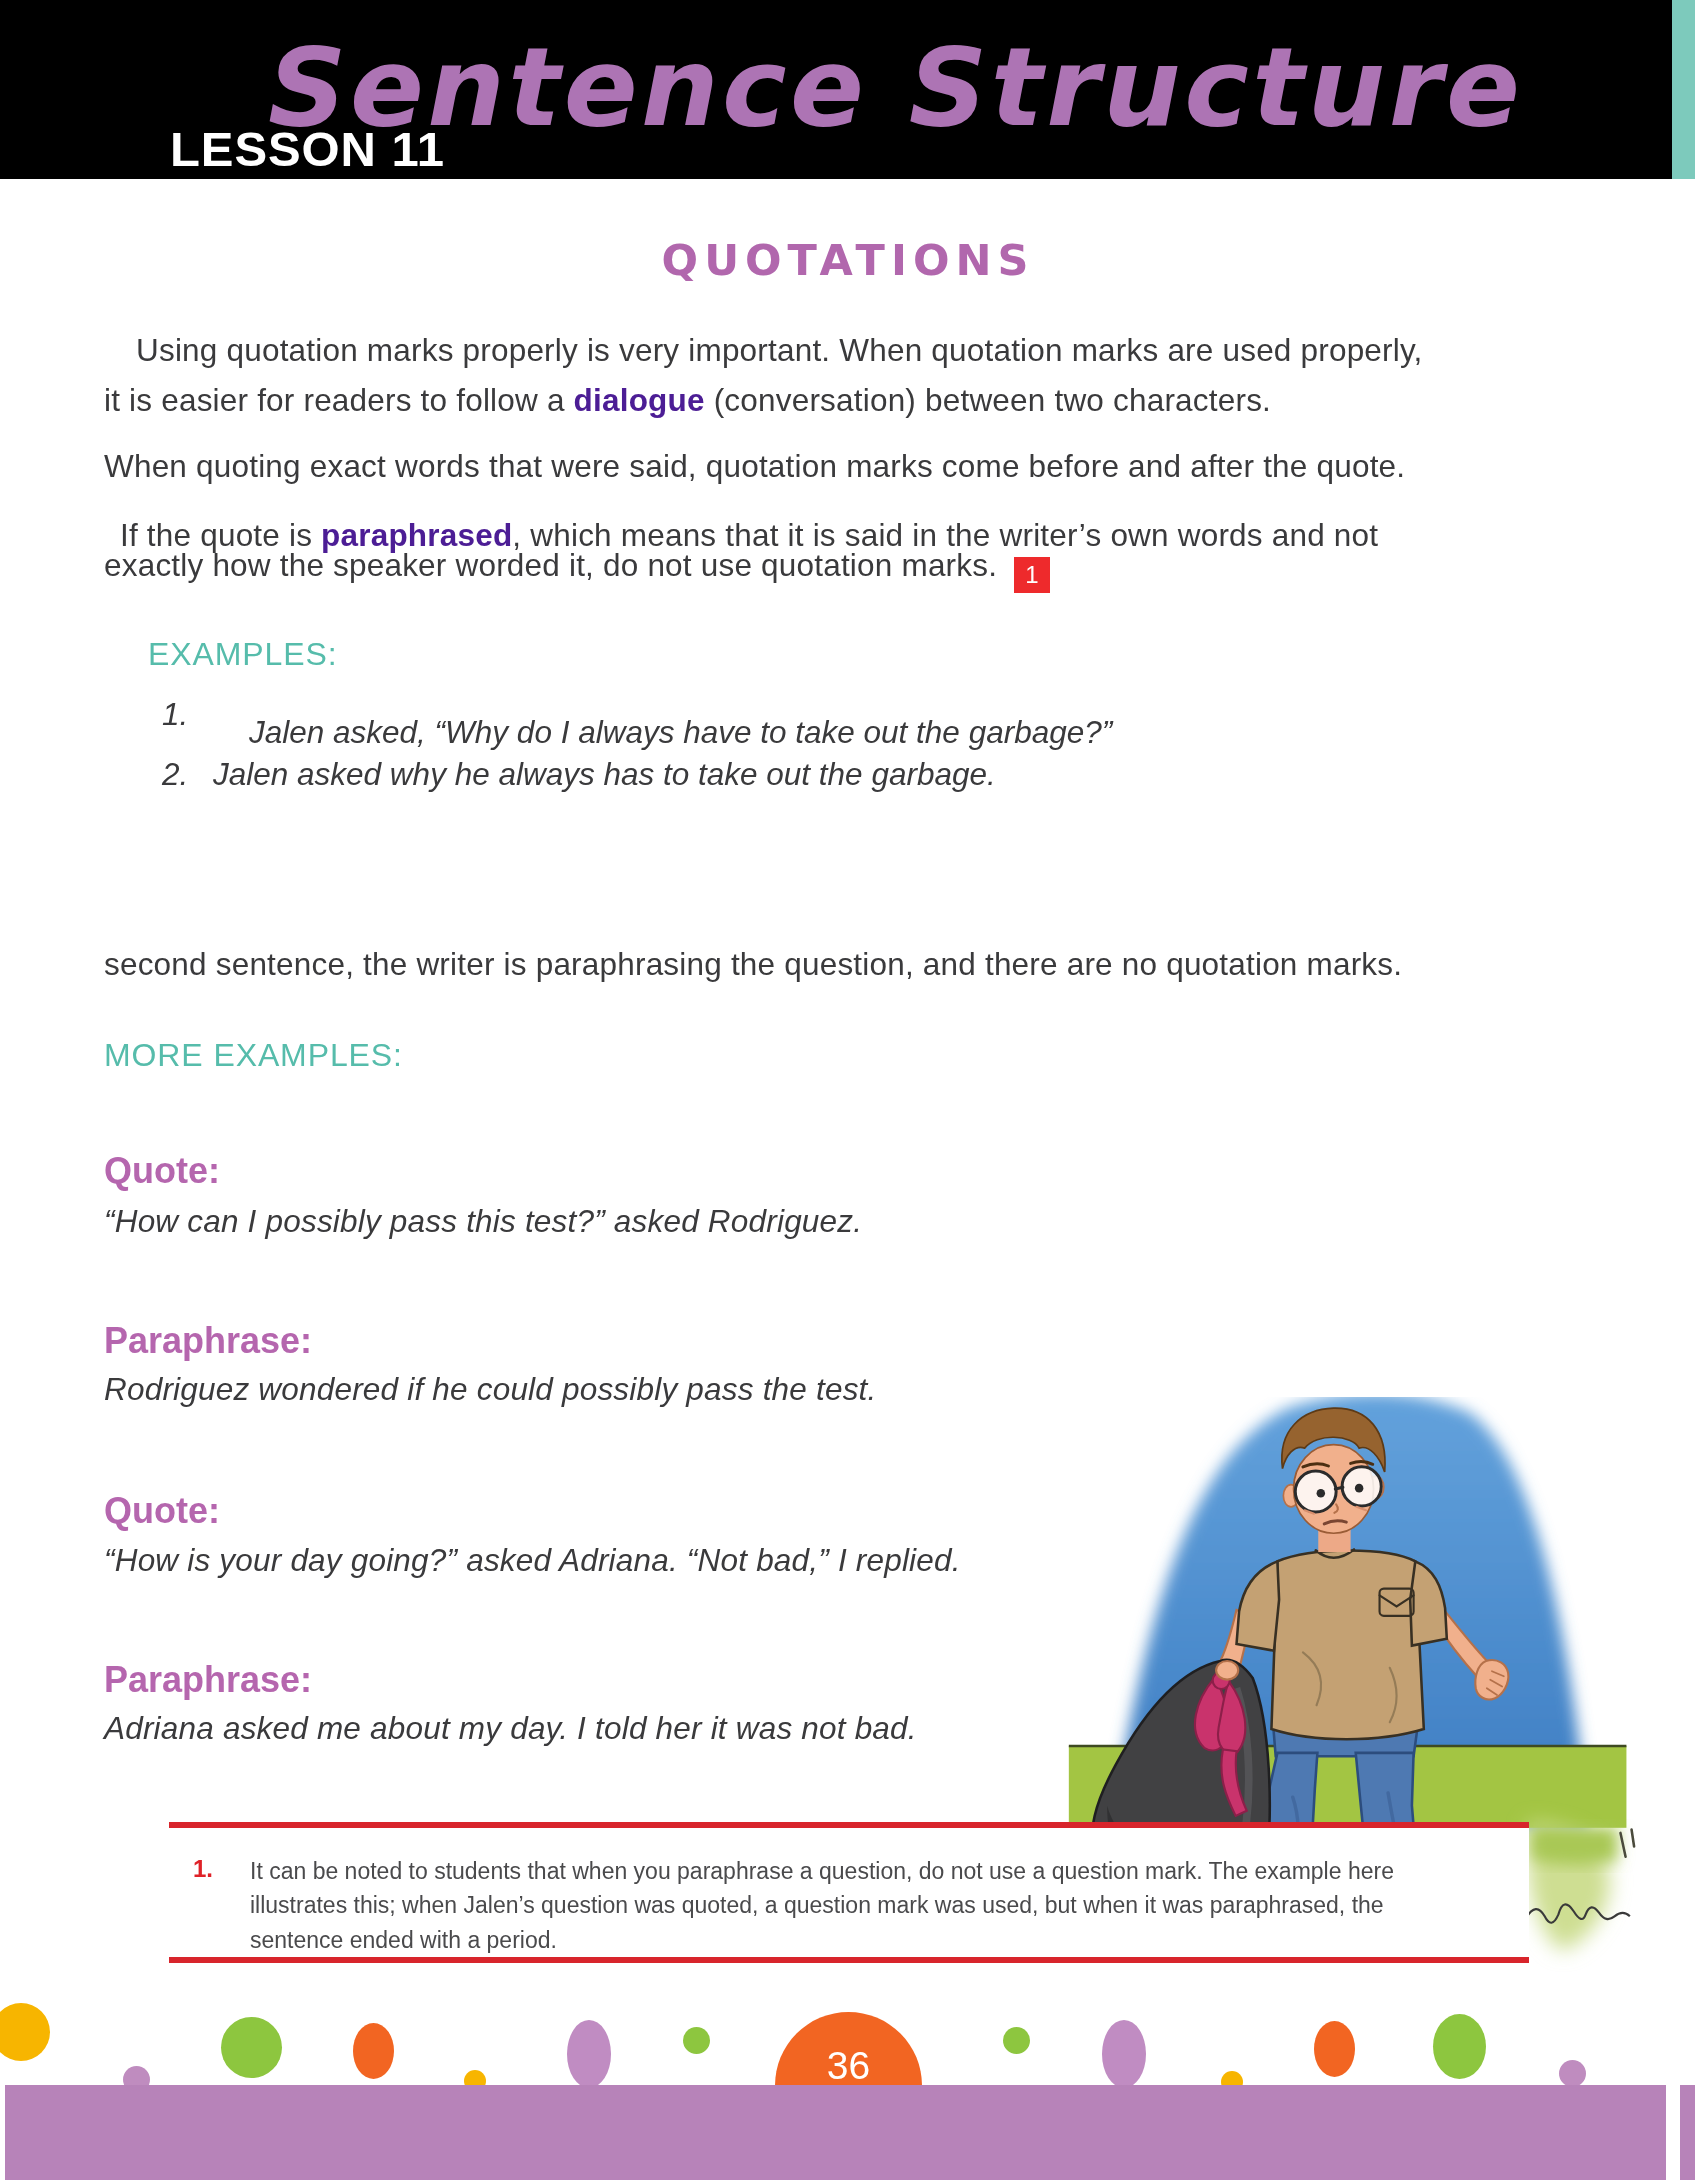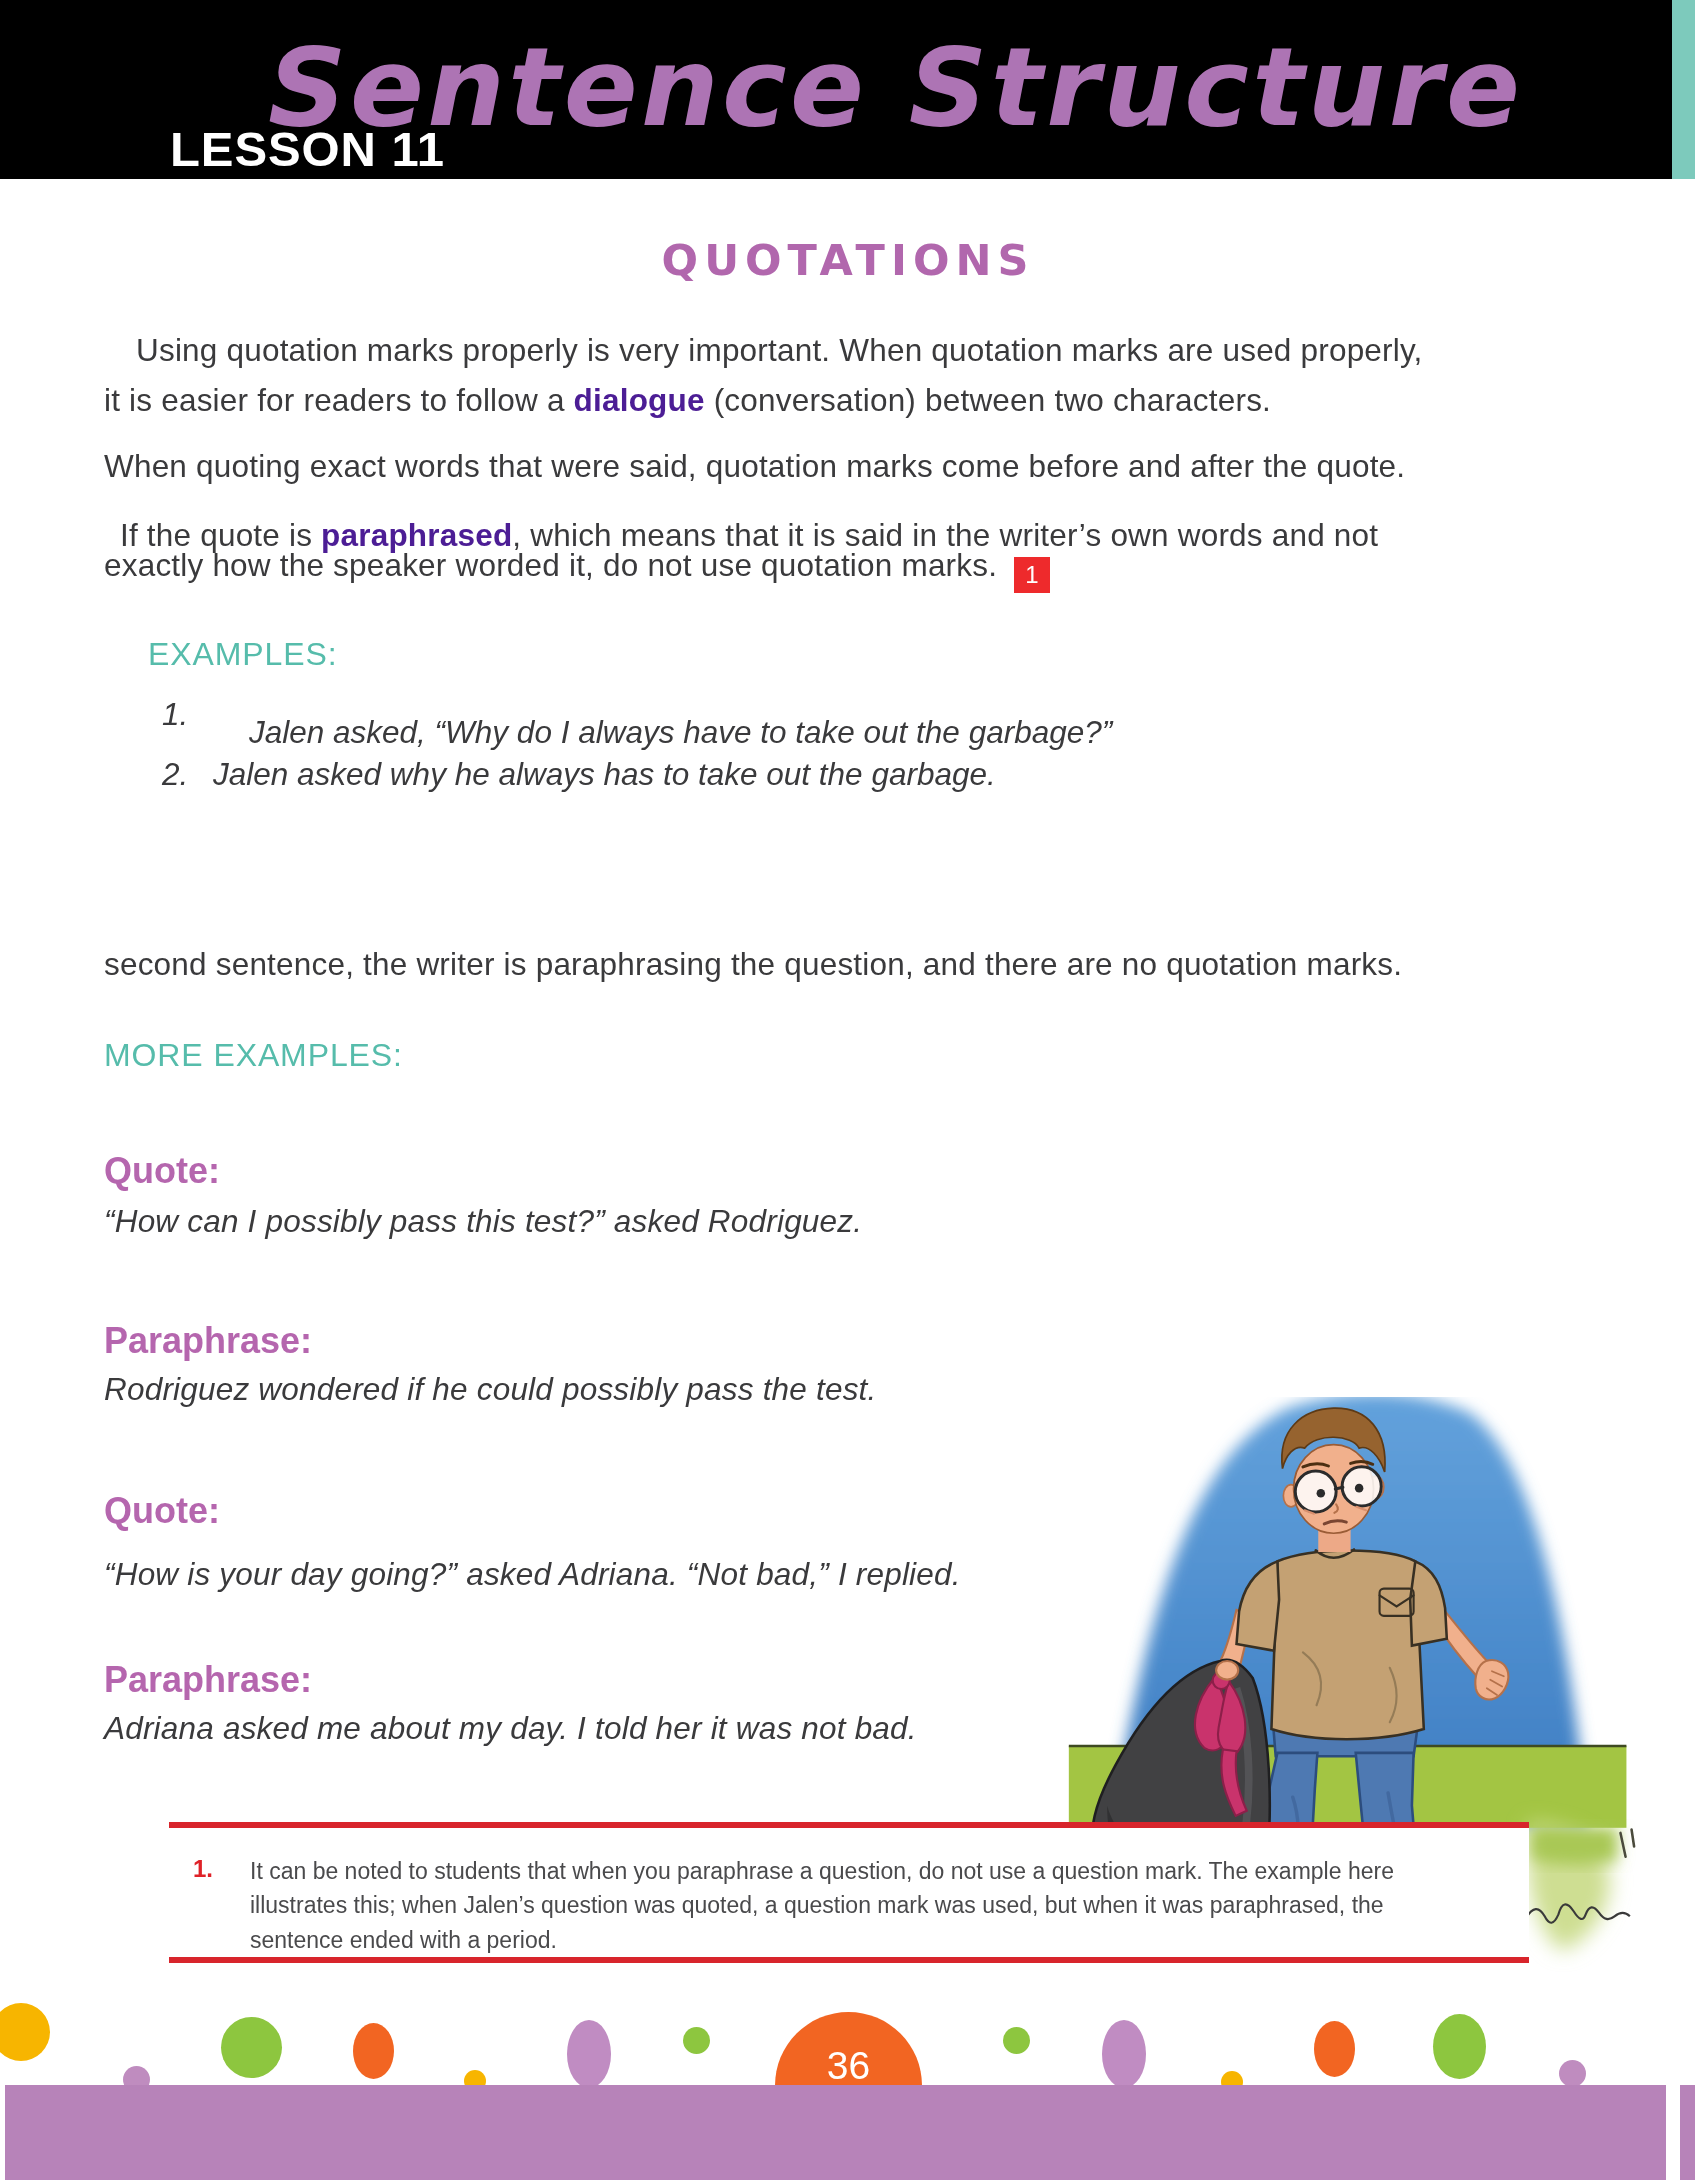--- a/index.html
+++ b/index.html
@@ -67,21 +67,21 @@
 
   <div class="abs teal-heading" style="left:104px;top:1037px;z-index:2;">MORE EXAMPLES:</div>
 
   <div class="abs sub-heading" style="left:104px;top:1118px;z-index:2;">Quote:</div>
   <div class="abs body-line italic-line" style="left:104px;top:1197px;z-index:2;">“How can I possibly pass this test?” asked Rodriguez.</div>
 
   <div class="abs sub-heading" style="left:104px;top:1288px;z-index:2;">Paraphrase:</div>
   <div class="abs body-line italic-line" style="left:104px;top:1365px;z-index:2;">Rodriguez wondered if he could possibly pass the test.</div>
 
   <div class="abs sub-heading" style="left:104px;top:1458px;z-index:2;">Quote:</div>
-  <div class="abs body-line italic-line" style="left:104px;top:1536px;z-index:2;margin-top:14px;">“How is your day going?” asked Adriana. “Not bad,” I replied.</div>
+  <div class="abs body-line italic-line" style="left:104px;top:1536px;z-index:2;">“How is your day going?” asked Adriana. “Not bad,” I replied.</div>
 
   <div class="abs sub-heading" style="left:104px;top:1627px;z-index:2;">Paraphrase:</div>
   <div class="abs body-line italic-line" style="left:104px;top:1704px;z-index:2;">Adriana asked me about my day. I told her it was not bad.</div>
 
   <div class="abs" id="illustration">
     <svg width="647" height="596" viewBox="0 0 760 700">
       <defs>
         <clipPath id="illclip">
             <path d="M0,0 H760 V700 H595 V505 H0 Z"></path>
           </clipPath>

